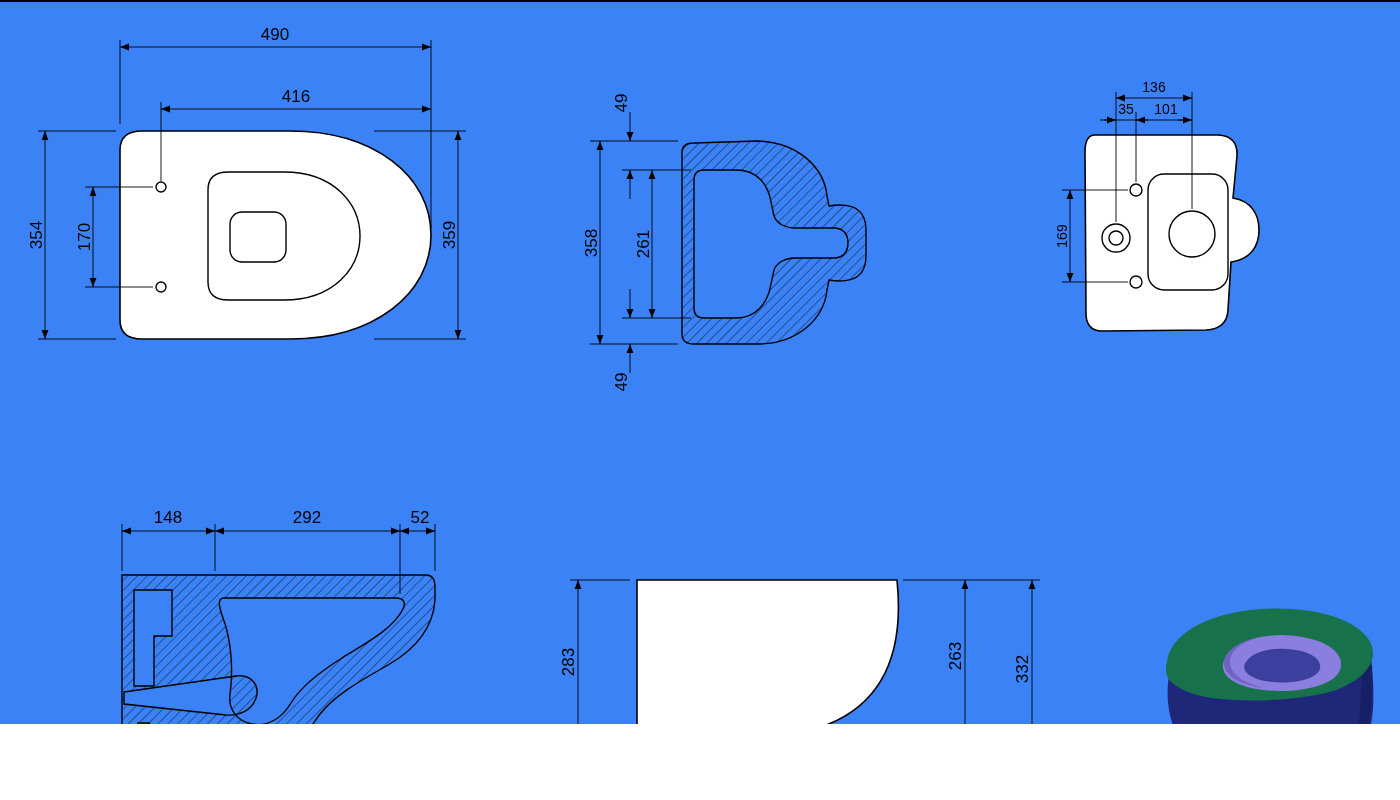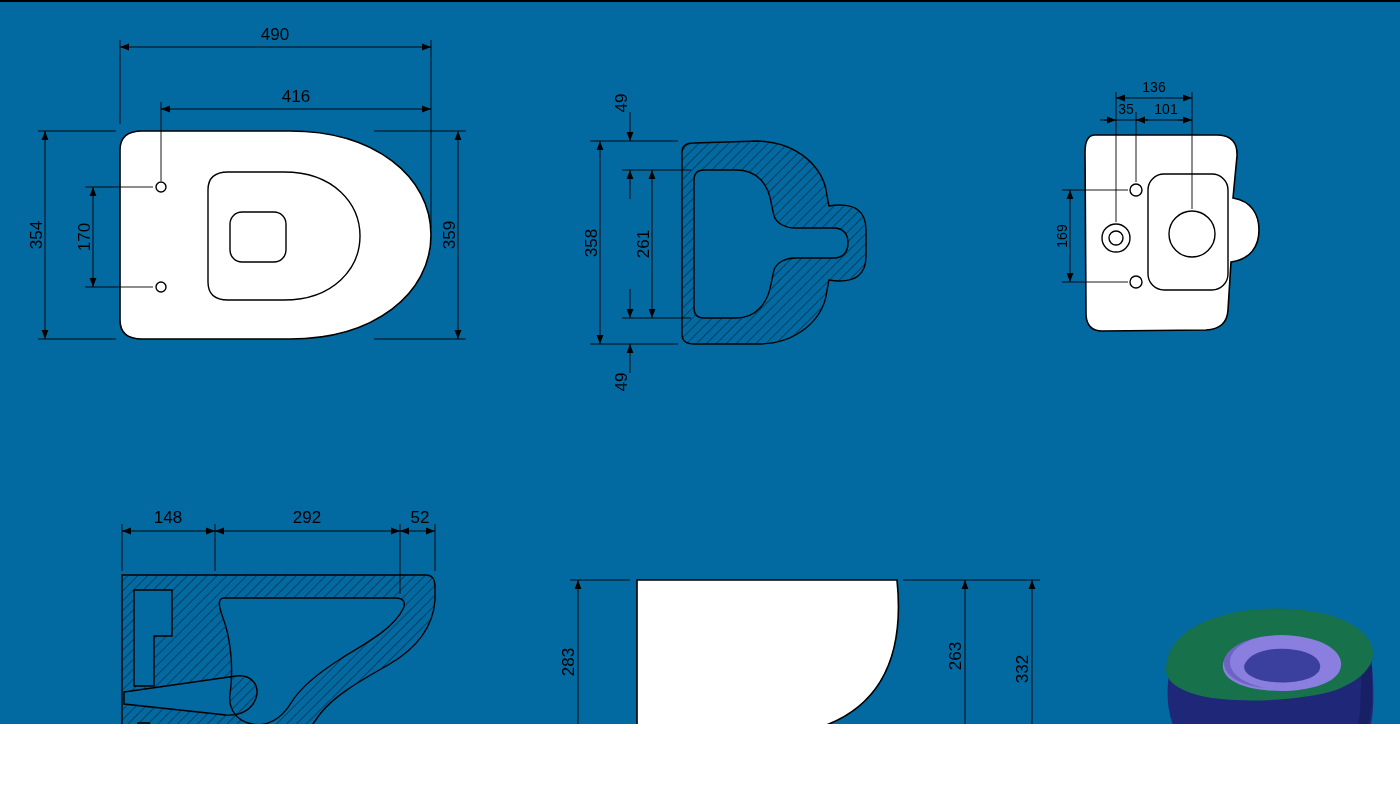--- a/index.html
+++ b/index.html
@@ -1,16 +1,16 @@
 <!DOCTYPE html>
 <html><head>
 <meta charset="utf-8">
 <style>
   html,body{margin:0;padding:0;background:#ffffff;}
-  .sheet{position:relative;width:1400px;height:724px;background:#0369a1;overflow:hidden;}
+  .sheet{position:relative;width:1400px;height:724px;background:#3b82f6;overflow:hidden;}
   svg{display:block;}
   text{font-family:"Liberation Sans","DejaVu Sans",sans-serif;fill:#000;}
   .dim{font-size:17px;}
   .dim-sm{font-size:14px;}
   .ol{fill:#ffffff;stroke:#000;stroke-width:1.6;}
   .th{fill:none;stroke:#000;stroke-width:1.4;}
   .hatched{fill:url(#hatch);stroke:#000;stroke-width:1.4;fill-rule:evenodd;}
   .dl{stroke:#000;stroke-width:0.9;fill:none;}
   .edge{stroke:#000;stroke-width:2;}
 </style>

